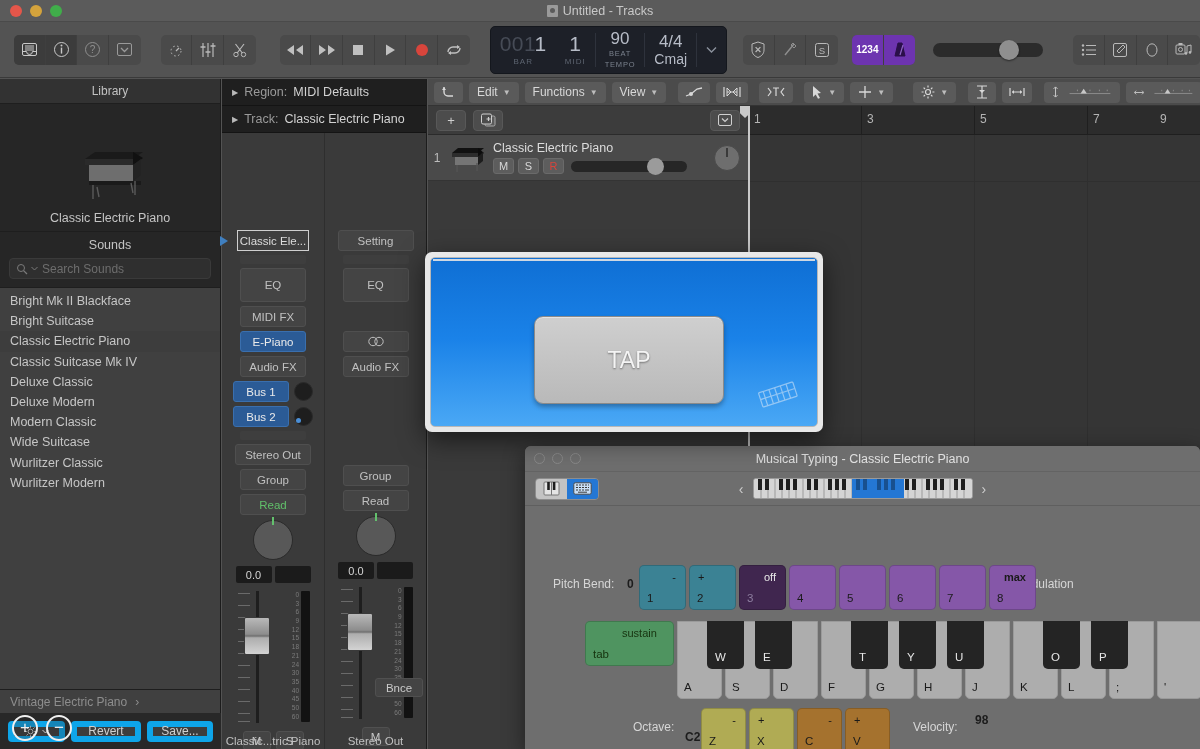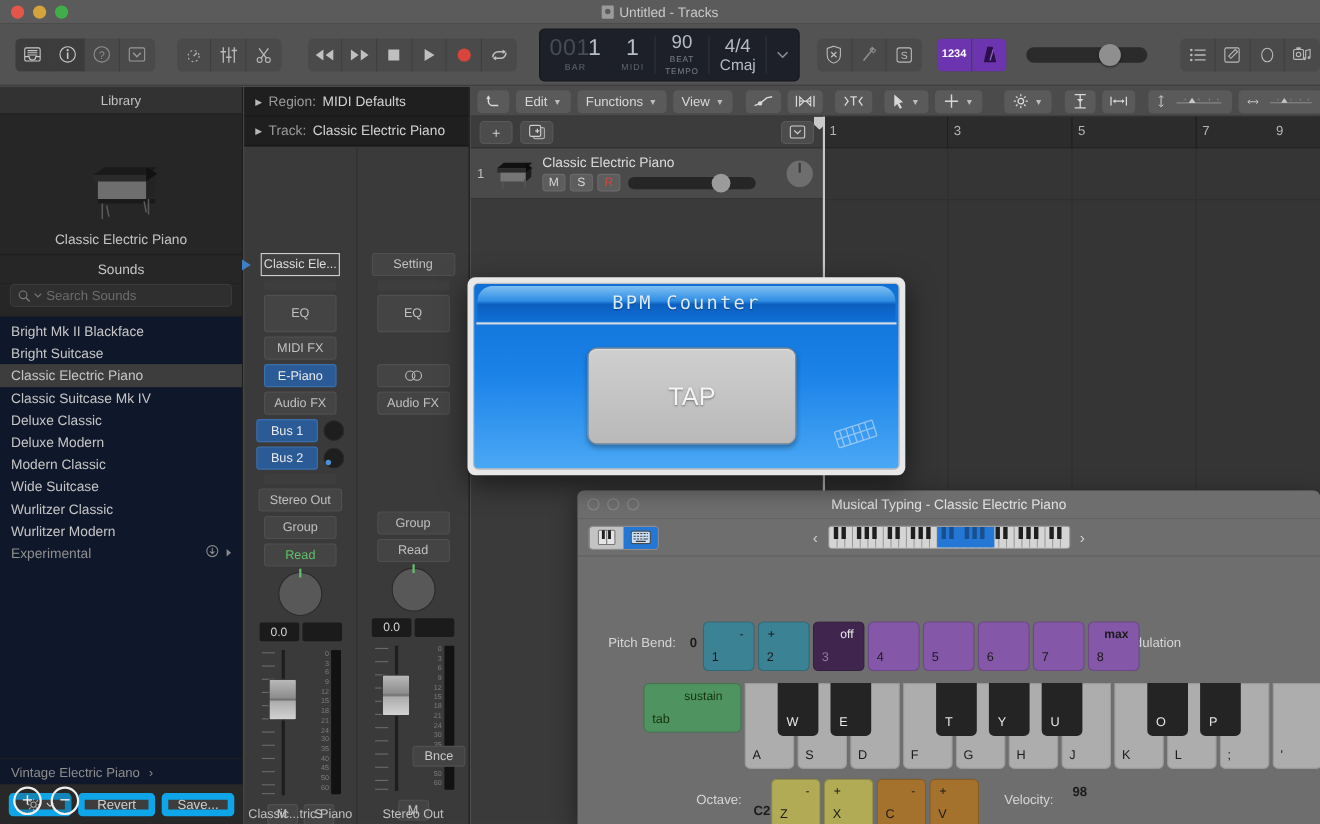--- a/index.html
+++ b/index.html
@@ -80,21 +80,21 @@
   }
   .vol-knob {
     position: absolute; left: 66px; top: -3px; width: 20px; height: 20px;
     border-radius: 50%; background: #8f8f8f;
     box-shadow: 0 1px 2px rgba(0,0,0,.5);
   }
 
   
   .library {
     position: absolute; left: 0; top: 79px; width: 221px; height: 670px;
-    background: #0f172a; border-right: 1px solid #1c1c1c;
+    background: #404040; border-right: 1px solid #1c1c1c;
   }
   .lib-head {
     height: 25px; background: #323232; border-bottom: 1px solid #1e1e1e;
     display: flex; align-items: center; justify-content: center;
     font-size: 12px; color: #c2c2c2;
   }
   .lib-hero {
     height: 128px; background: #262626; display: flex; flex-direction: column;
     align-items: center; justify-content: flex-end; padding-bottom: 6px;
     border-bottom: 1px solid #1e1e1e;
@@ -683,32 +683,20 @@
         </div>
       <div class="lib-item">
           <span>Wide Suitcase</span>
         </div>
       <div class="lib-item">
           <span>Wurlitzer Classic</span>
         </div>
       <div class="lib-item">
           <span>Wurlitzer Modern</span>
         </div>
-      <div class="lib-item dim">
-        <span>Experimental</span>
-        <span class="right-ico">
-          <svg width="12" height="12" viewBox="0 0 12 12">
-              <circle cx="6" cy="6" r="5" fill="none" stroke="#8a8a8a"></circle>
-              <path d="M6 3v5M4 6.2L6 8.4 8 6.2" fill="none" stroke="#8a8a8a"></path>
-            </svg>
-          <svg width="7" height="9" viewBox="0 0 7 9" style="margin-left:3px">
-              <path d="M1 1l4 3.5L1 8z" fill="#8a8a8a"></path>
-            </svg>
-        </span>
-      </div>
     </div>
 
     <div class="lib-footer">
       <div class="lib-path">
         <span>Vintage Electric Piano</span>
         <span style="margin-left:8px">›</span>
       </div>
       <div class="lib-btnrow">
         <div class="lib-btn" style="width:60px">
           <svg width="13" height="13" viewBox="0 0 13 13">
@@ -1043,21 +1031,20 @@
       <div class="vline" style="left:0"></div>
         <div class="vline" style="left:113px"></div>
       <div class="vline" style="left:226px"></div>
         <div class="vline" style="left:339px"></div>
       <div class="hline" style="top:46px"></div>
     </div>
   </div>
 
   <div class="bpmwin">
     <div class="bpm-inner">
-      <div class="bpm-title">BPM Counter</div>
       <div class="bpm-sep"></div>
       <div class="tapbtn">TAP</div>
       <div class="bpm-logo">
         <svg width="42" height="34" viewBox="0 0 42 34">
           <g fill="none" stroke="#dce9f7" stroke-width="1.2" transform="rotate(-18 21 17)">
             <rect x="3" y="9" width="36" height="15" rx="1"></rect>
             <path d="M8 9v15M14 9v15M20 9v15M26 9v15M32 9v15"></path>
             <path d="M3 16h36"></path>
           </g>
         </svg>

